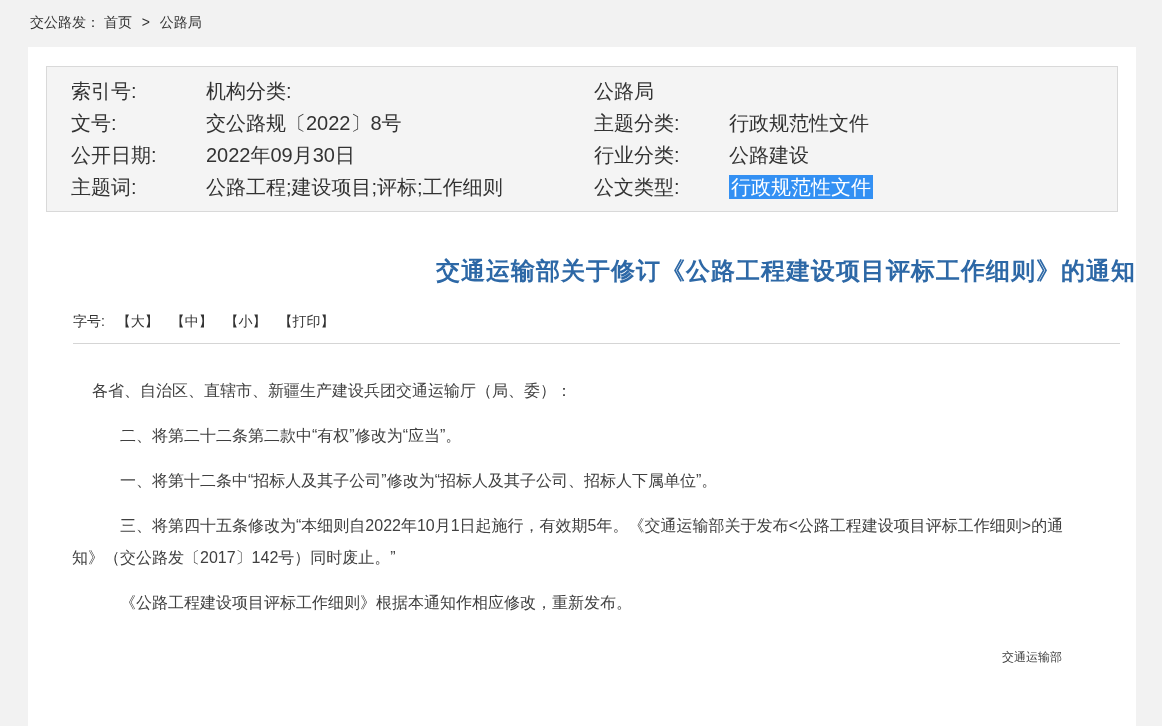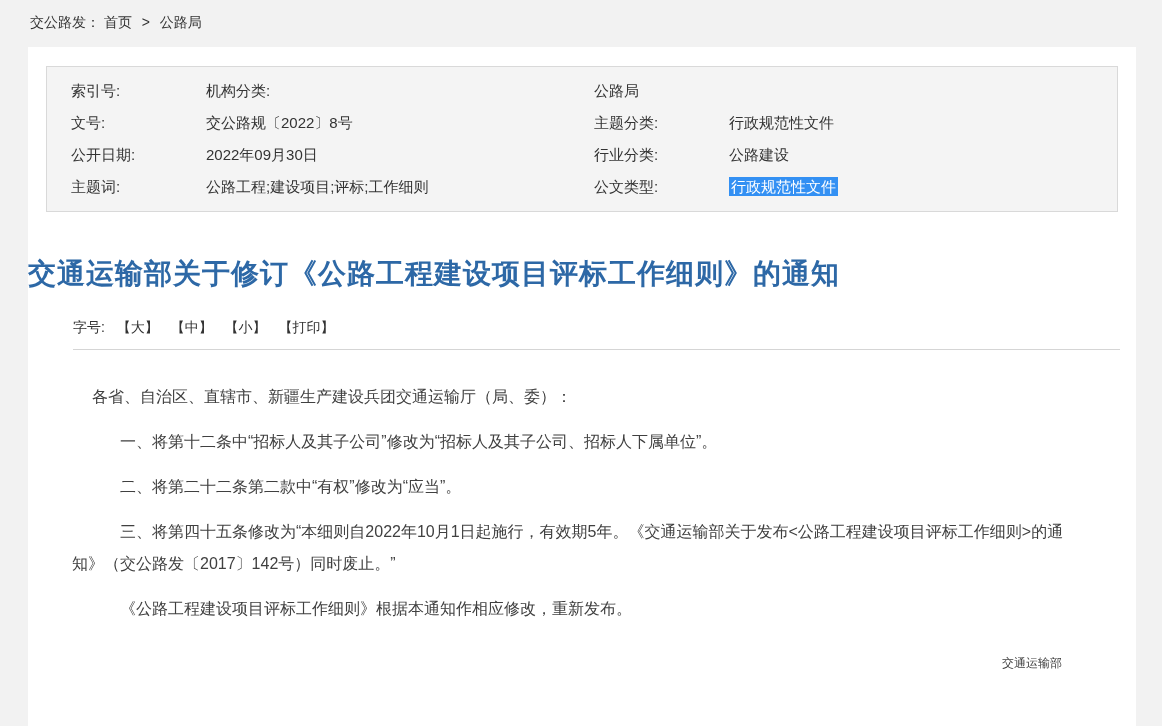--- a/index.html
+++ b/index.html
@@ -31,35 +31,35 @@
     margin: 0 18px;
     position: relative; top: 19px;
     background: #f4f4f4;
     border: 1px solid #d9d9d9;
     padding: 8px 0 8px 24px;
   }
   .meta-row {
     display: grid;
     grid-template-columns: 135px 388px 135px 1fr;
     line-height: 32px;
-    font-size: 15px;
+    font-size: 20px;
   }
   .meta-label { color: #333; }
   .meta-value { color: #333; }
   .hl {
     background: #3390f3;
     color: #ffffff;
     padding: 1px 2px;
   }
 
   
   .article-title {
     margin-top: 62px;
-    text-align: left;
-    font-size: 28px;
+    text-align: right;
+    font-size: 24px;
     font-weight: bold;
     color: #2d68a6;
     letter-spacing: 1px;
   }
 
   
   .fontsize-bar {
     margin: 26px 16px 0 45px;
     text-align: left;
     font-size: 14px;
@@ -133,22 +133,22 @@
   <div class="fontsize-bar">
     <span>字号:</span>
     <span class="fs-opt">【大】</span>
     <span class="fs-opt">【中】</span>
     <span class="fs-opt">【小】</span>
     <span class="fs-opt">【打印】</span>
   </div>
 
   <div class="article-body">
     <p class="p-salutation">各省、自治区、直辖市、新疆生产建设兵团交通运输厅（局、委）：</p>
+    <p class="p-indent">二、将第二十二条第二款中“有权”修改为“应当”。</p>
     <p class="p-indent">一、将第十二条中“招标人及其子公司”修改为“招标人及其子公司、招标人下属单位”。</p>
-    <p class="p-indent">二、将第二十二条第二款中“有权”修改为“应当”。</p>
     <p class="p-indent">三、将第四十五条修改为“本细则自2022年10月1日起施行，有效期5年。《交通运输部关于发布&lt;公路工程建设项目评标工作细则&gt;的通知》（交公路发〔2017〕142号）同时废止。”</p>
     <p class="p-indent">《公路工程建设项目评标工作细则》根据本通知作相应修改，重新发布。</p>
 
     <div class="signature-block">
       <div>交通运输部</div>
 
     </div>
   </div>
 
 </div>

